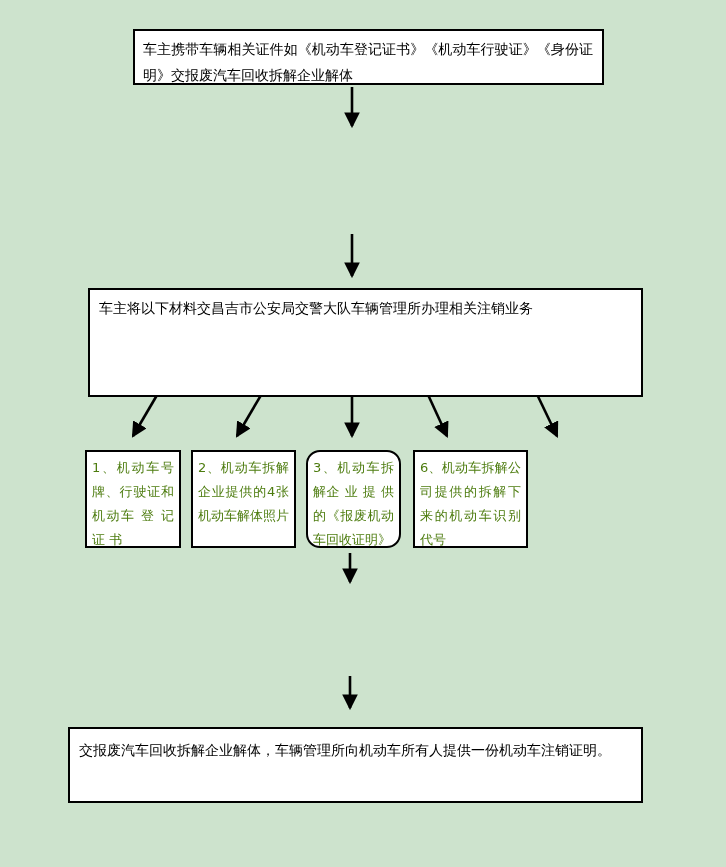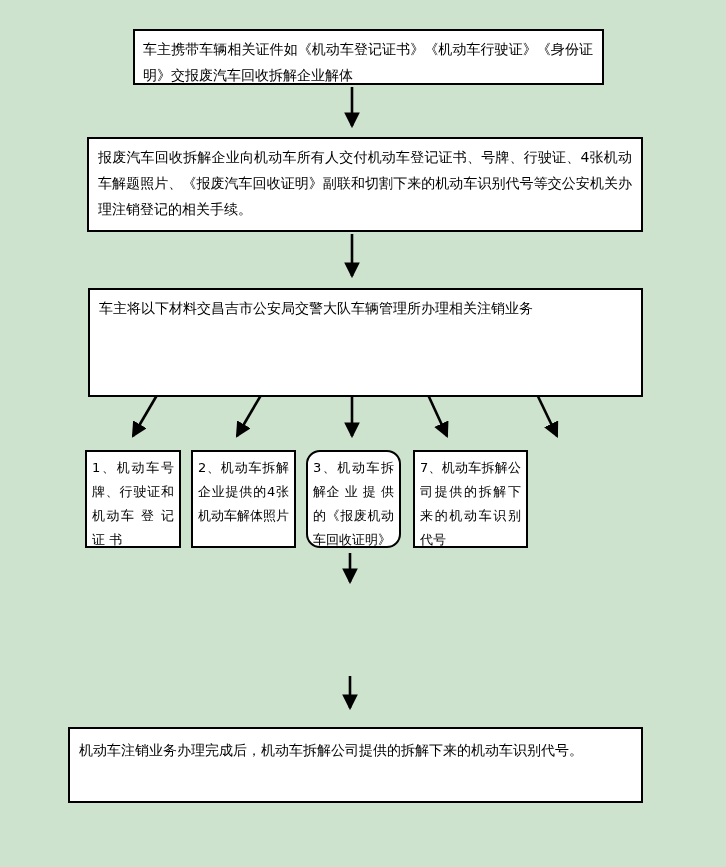--- a/index.html
+++ b/index.html
@@ -43,21 +43,21 @@
   .box-step3 { left: 88px;  top: 288px; width: 555px; height: 109px; }
   .box-step5 { left: 68px;  top: 594px; width: 567px; height: 78px; padding-top: 9px; }
   .box-step6 { left: 68px;  top: 727px; width: 575px; height: 76px; padding-top: 8px; }
   .mbox {
     position: absolute;
     top: 450px;
     height: 98px;
     box-sizing: border-box;
     background: #ffffff;
     border: 2px solid #000000;
-    color: #000000;
+    color: #4d7c0f;
     font-size: 13px;
     line-height: 24px;
     padding: 4px 5px;
     text-align: justify;
     text-align-last: left;
   }
   .mbox-1 { left: 85px;  width: 96px; }
   .mbox-2 { left: 191px; width: 105px; }
   .mbox-3 { left: 306px; width: 95px; border-radius: 14px; }
   .mbox-4 { left: 413px; width: 115px; }
@@ -84,39 +84,36 @@
     <line x1="533" y1="386" x2="557" y2="436" stroke="#000000" stroke-width="2.6" marker-end="url(#ah)"></line>
 
     <line x1="350" y1="553" x2="350" y2="582" stroke="#000000" stroke-width="2.6" marker-end="url(#ah)"></line>
     <line x1="350" y1="676" x2="350" y2="708" stroke="#000000" stroke-width="2.6" marker-end="url(#ah)"></line>
   </svg>
 
   <div class="fbox box-step1">
     <span>车主携带车辆相关证件如《机动车登记证书》《机动车行驶证》《身份证明》交报废汽车回收拆解企业解体</span>
   </div>
 
-  <div class="fbox box-step2">
-    <span>报废汽车回收拆解企业向机动车所有人交付机动车登记证书、号牌、行驶证、4张机动车解题照片、《报废汽车回收证明》副联和切割下来的机动车识别代号等交公安机关办理注销登记的相关手续。</span>
-  </div>
 
   <div class="fbox box-step3">
     <span>车主将以下材料交昌吉市公安局交警大队车辆管理所办理相关注销业务</span>
   </div>
 
   <div class="mbox mbox-1">
     <span>1、机动车号牌、行驶证和机动车 登 记 证 书</span>
   </div>
   <div class="mbox mbox-2">
     <span>2、机动车拆解企业提供的4张机动车解体照片</span>
   </div>
   <div class="mbox mbox-3">
     <span>3、机动车拆解企 业 提 供 的《报废机动车回收证明》</span>
   </div>
   <div class="mbox mbox-4">
-    <span>7、机动车拆解公司提供的拆解下来的机动车识别代号</span>
+    <span>6、机动车拆解公司提供的拆解下来的机动车识别代号</span>
   </div>
 
 
   <div class="fbox box-step6">
-    <span>机动车注销业务办理完成后，机动车拆解公司提供的拆解下来的机动车识别代号。</span>
+    <span>交报废汽车回收拆解企业解体，车辆管理所向机动车所有人提供一份机动车注销证明。</span>
   </div>
 
 </div>
 
 </body></html>

